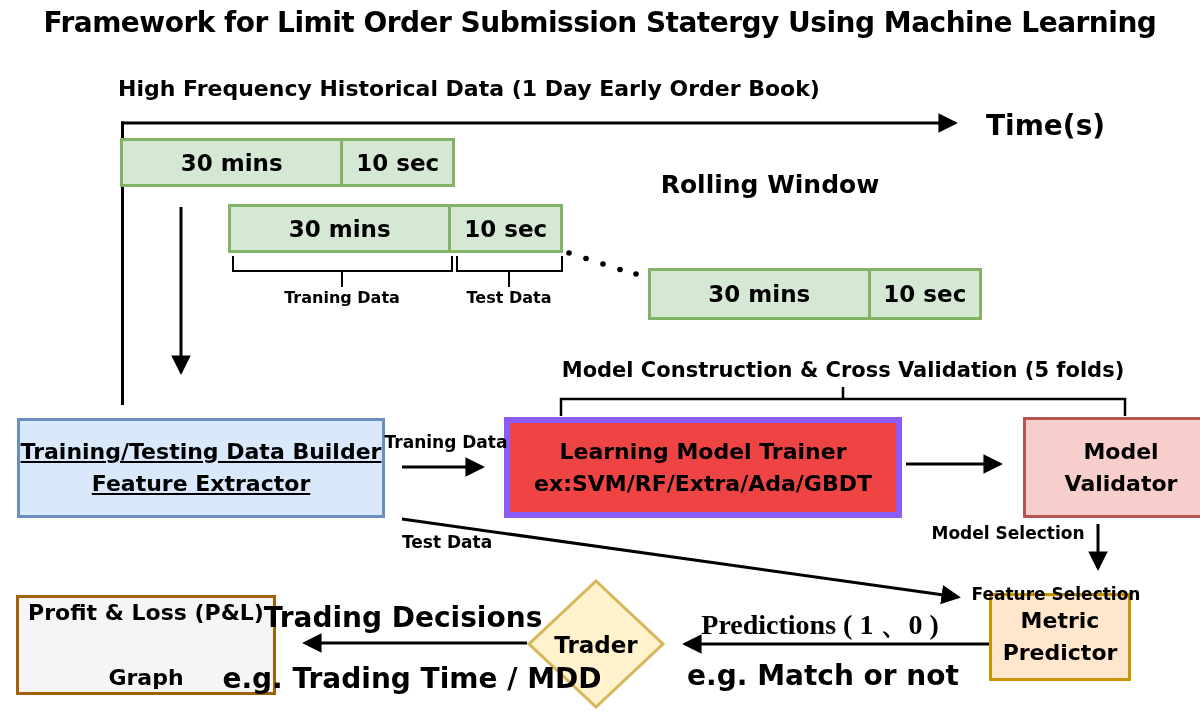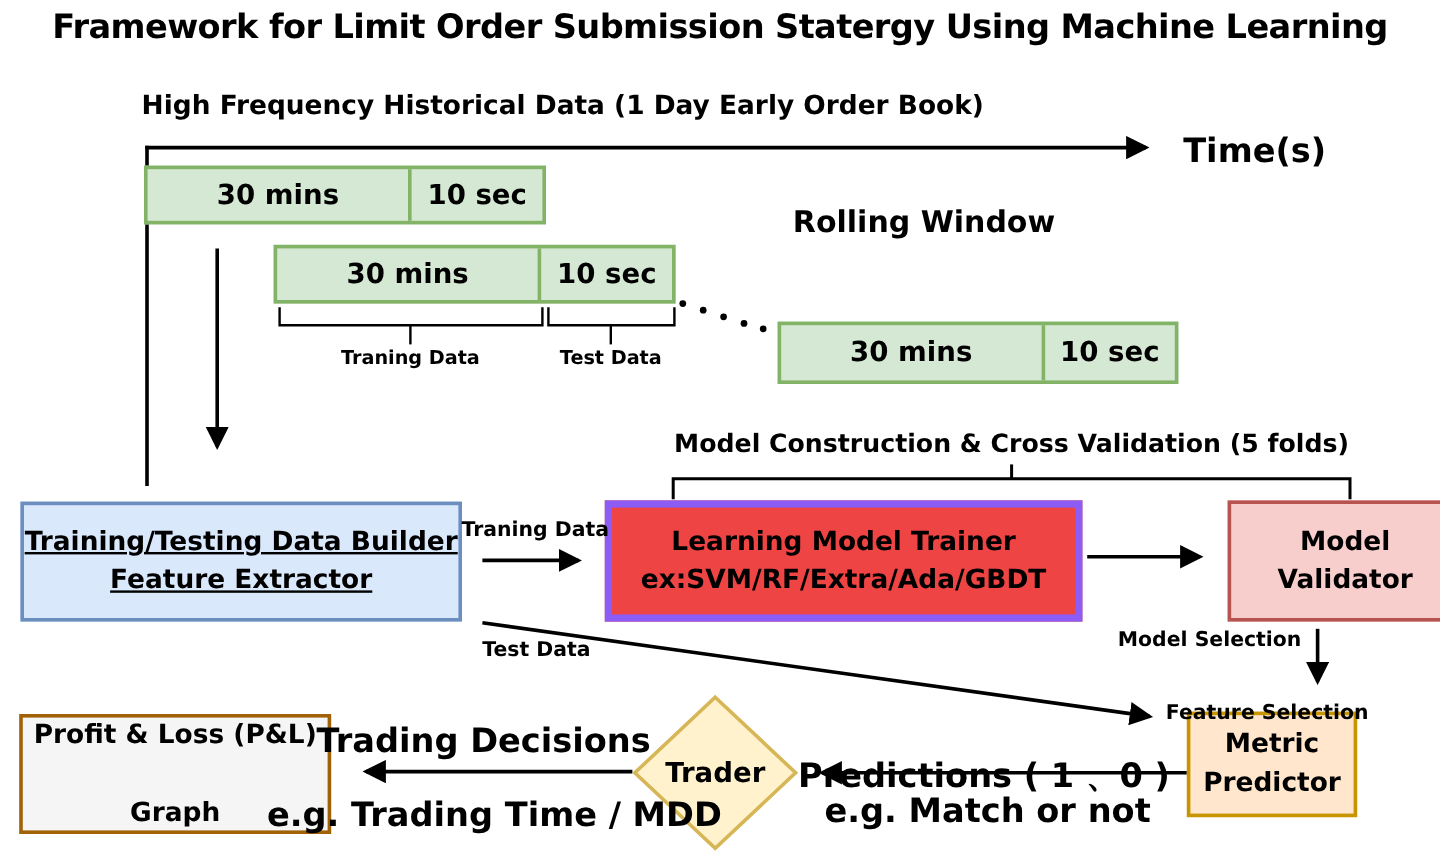--- a/index.html
+++ b/index.html
@@ -175,18 +175,18 @@
     <div>Profit &amp; Loss (P&amp;L)</div>
     <div>Graph</div>
   </div>
 
   <div class="txt trader-label">Trader</div>
 
   <div class="txt edge-label center-x" style="left:446px; top:432px;">Traning Data</div>
   <div class="txt edge-label center-x" style="left:447px; top:532px;">Test Data</div>
   <div class="txt edge-label center-x" style="left:1008px; top:523px;">Model Selection</div>
   <div class="txt edge-label center-x" style="left:1008px; top:584px;margin-left:48px;">Feature Selection</div>
-  <div class="txt big-label center-x" style="left:820px; top:628px;">Predictions ( 1 、0 )</div>
+  <div class="txt big-label center-x" style="left:820px; top:606px;font-family:Liberation Serif, serif;">Predictions ( 1 、0 )</div>
   <div class="txt big-label center-x" style="left:823px; top:659px;">e.g. Match or not</div>
   <div class="txt big-label center-x" style="left:403px; top:601px;">Trading Decisions</div>
   <div class="txt big-label center-x" style="left:412px; top:662px;">e.g. Trading Time / MDD</div>
 
 </div>
 
 </body></html>

